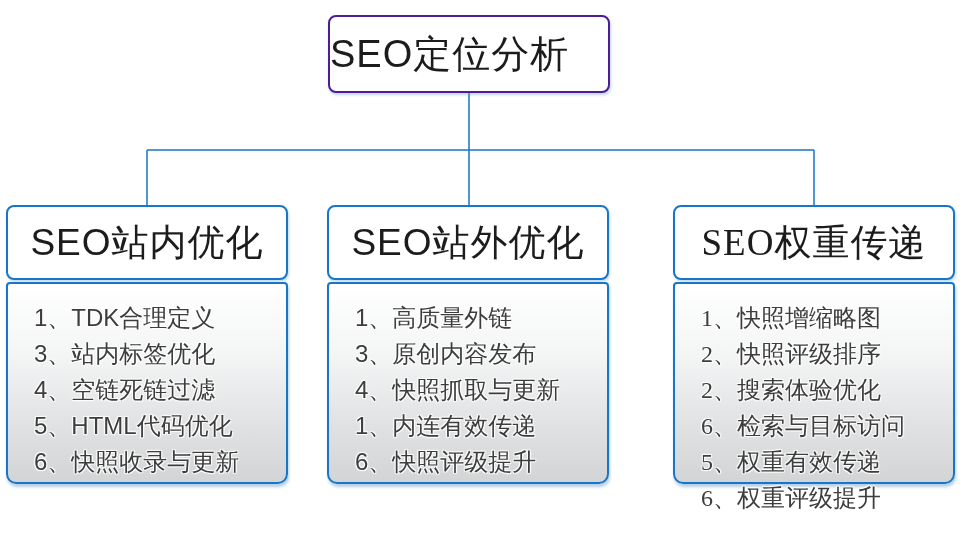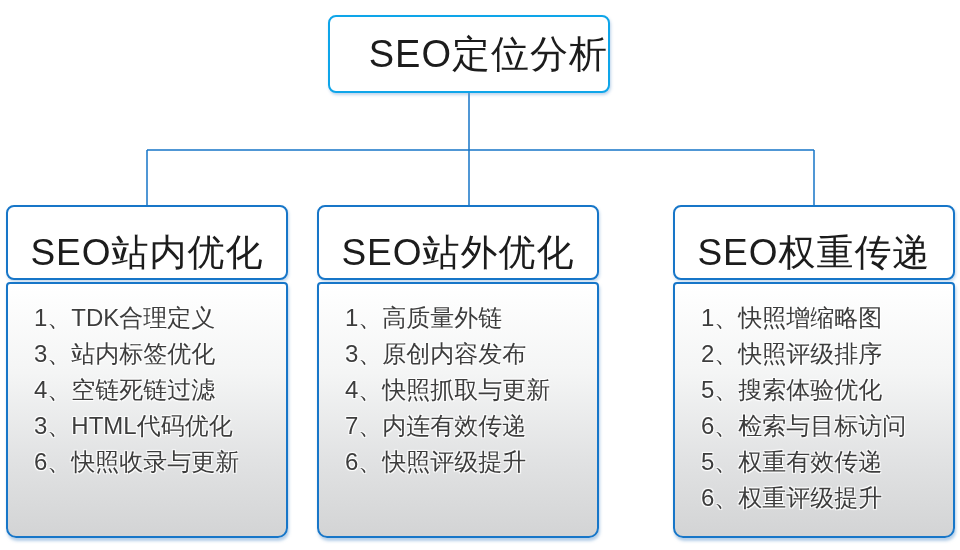--- a/index.html
+++ b/index.html
@@ -17,64 +17,64 @@
   }
   .connectors {
     position: absolute;
     left: 0;
     top: 0;
     pointer-events: none;
   }
   .node-box {
     position: absolute;
     box-sizing: border-box;
-    border: 2px solid #0ea5e9;
+    border: 2px solid #4c1d95;
     background: #ffffff;
     border-radius: 8px;
     display: flex;
     align-items: center;
-    justify-content: flex-end;
+    justify-content: flex-start;
     color: #1c1c1c;
     box-shadow: 1px 2px 3px rgba(110, 160, 210, 0.45);
   }
   .root-box {
     left: 328px;
     top: 15px;
     width: 282px;
     height: 78px;
     font-size: 38px;
     letter-spacing: 1px;
   }
   .column {
     position: absolute;
     top: 205px;
     width: 282px;
   }
   .col-0 { left: 6px; }
-  .col-1 { left: 317px; }
-  .col-2 { left: 673px; }
+  .col-1 { left: 327px; }
+  .col-2 { left: 673px; font-family: Liberation Serif, serif; }
   .column-header {
     box-sizing: border-box;
     width: 282px;
     height: 75px;
     border: 2px solid #1776c8;
     border-radius: 8px;
     background: #ffffff;
     display: flex;
-    align-items: flex-end;
+    align-items: center;
     justify-content: center;
     font-size: 37px;
     letter-spacing: 1px;
     color: #1c1c1c;
     box-shadow: 1px 2px 3px rgba(110, 160, 210, 0.40);
   }
   .column-list {
     box-sizing: border-box;
     width: 282px;
-    height: 256px;
+    height: 202px;
     margin-top: 2px;
     border: 2px solid #1776c8;
     border-radius: 4px 4px 10px 10px;
     background: linear-gradient(180deg, #ffffff 0%, #f4f5f5 35%, #e1e2e3 70%, #d3d4d5 100%);
     padding: 16px 8px 0 26px;
     box-shadow: 1px 3px 3px rgba(110, 160, 210, 0.5);
   }
   .list-item {
     font-size: 24px;
     line-height: 36px;
@@ -102,45 +102,45 @@
   </div>
 
   <div class="column col-0">
     <div class="column-header">
       <span>SEO站内优化</span>
     </div>
     <div class="column-list">
       <div class="list-item">1、TDK合理定义</div>
       <div class="list-item">3、站内标签优化</div>
       <div class="list-item">4、空链死链过滤</div>
-      <div class="list-item">3、HTML代码优化</div>
+      <div class="list-item">5、HTML代码优化</div>
       <div class="list-item">6、快照收录与更新</div>
     </div>
   </div>
 
   <div class="column col-1">
     <div class="column-header">
       <span>SEO站外优化</span>
     </div>
     <div class="column-list">
       <div class="list-item">1、高质量外链</div>
       <div class="list-item">3、原创内容发布</div>
       <div class="list-item">4、快照抓取与更新</div>
-      <div class="list-item">7、内连有效传递</div>
+      <div class="list-item">1、内连有效传递</div>
       <div class="list-item">6、快照评级提升</div>
     </div>
   </div>
 
   <div class="column col-2">
     <div class="column-header">
       <span>SEO权重传递</span>
     </div>
     <div class="column-list">
       <div class="list-item">1、快照增缩略图</div>
       <div class="list-item">2、快照评级排序</div>
-      <div class="list-item">5、搜索体验优化</div>
+      <div class="list-item">2、搜索体验优化</div>
       <div class="list-item">6、检索与目标访问</div>
       <div class="list-item">5、权重有效传递</div>
       <div class="list-item">6、权重评级提升</div>
     </div>
   </div>
 
 </div>
 
 </body></html>

